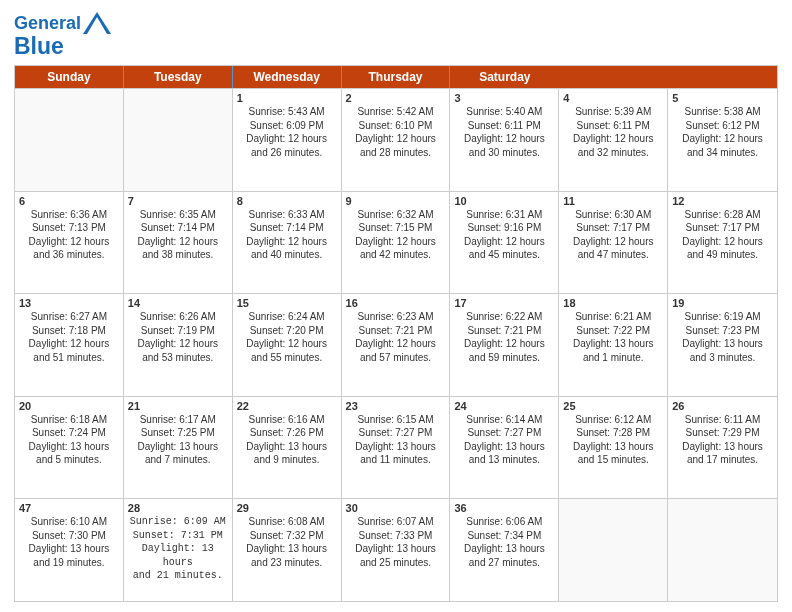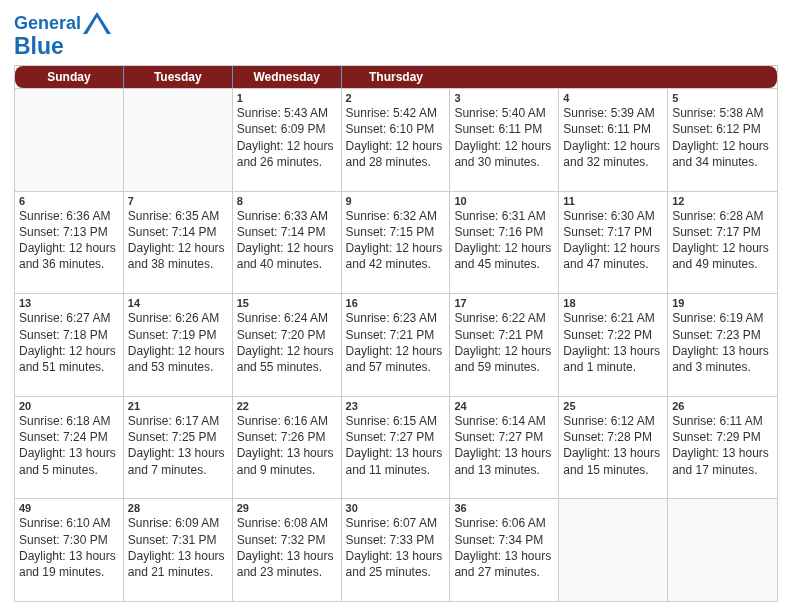--- a/index.html
+++ b/index.html
@@ -58,22 +58,21 @@
     }
     .calendar {
       flex: 1;
       display: flex;
       flex-direction: column;
       border: 1px solid #ccc;
     }
     .cal-header-row {
       display: grid;
       grid-template-columns: repeat(7, 1fr);
-      background: #7f1d1d;
-      border-radius: 8px;
+      background: #c2410c;
     }
     .cal-header-cell {
       color: #fff;
       font-size: 12px;
       font-weight: bold;
       text-align: center;
       padding: 4px 2px;
       border-right: 1px solid #5596d0;
     }
     .cal-header-cell:last-child { border-right: none; }
@@ -99,23 +98,24 @@
     }
     .cal-cell:last-child { border-right: none; }
     .cal-cell.empty { background: #f9f9f9; }
     .day-number {
       font-size: 11px;
       font-weight: bold;
       margin-bottom: 1px;
       display: block;
     }
     .cell-text {
-      font-size: 12px;
+      font-size: 10px;
       line-height: 1.35;
       color: #333;
+      text-align: center;
     }
   </style>
 </head>
 <body>
 
 <div class="page">
   <div class="header">
     <div class="logo">
       <div>
         <div style="display:flex;">
@@ -134,20 +134,21 @@
       <div class="calendar-subtitle"></div>
     </div>
   </div>
 
   <div class="calendar">
     <div class="cal-header-row">
     <div class="cal-header-cell">Sunday</div>
         <div class="cal-header-cell">Tuesday</div>
         <div class="cal-header-cell">Wednesday</div>
         <div class="cal-header-cell">Thursday</div>
+        <div class="cal-header-cell">Saturday</div>
       </div>
     <div class="cal-body">
     <div class="cal-row">
           <div class="cal-cell empty"></div>
           <div class="cal-cell empty"></div>
           <div class="cal-cell">
             <span class="day-number">1</span>
             <div class="cell-text" style="white-space: pre-line;">Sunrise: 5:43 AM
 Sunset: 6:09 PM
 Daylight: 12 hours
@@ -207,21 +208,21 @@
           <div class="cal-cell">
             <span class="day-number">9</span>
             <div class="cell-text" style="white-space: pre-line;">Sunrise: 6:32 AM
 Sunset: 7:15 PM
 Daylight: 12 hours
 and 42 minutes.</div>
           </div>
           <div class="cal-cell">
             <span class="day-number">10</span>
             <div class="cell-text" style="white-space: pre-line;">Sunrise: 6:31 AM
-Sunset: 7:16 PM
+Sunset: 9:16 PM
 Daylight: 12 hours
 and 45 minutes.</div>
           </div>
           <div class="cal-cell">
             <span class="day-number">11</span>
             <div class="cell-text" style="white-space: pre-line;">Sunrise: 6:30 AM
 Sunset: 7:17 PM
 Daylight: 12 hours
 and 47 minutes.</div>
           </div>
@@ -330,29 +331,29 @@
           <div class="cal-cell">
             <span class="day-number">26</span>
             <div class="cell-text" style="white-space: pre-line;">Sunrise: 6:11 AM
 Sunset: 7:29 PM
 Daylight: 13 hours
 and 17 minutes.</div>
           </div>
         </div>
         <div class="cal-row">
           <div class="cal-cell">
-            <span class="day-number">49</span>
+            <span class="day-number">47</span>
             <div class="cell-text" style="white-space: pre-line;">Sunrise: 6:10 AM
 Sunset: 7:30 PM
 Daylight: 13 hours
 and 19 minutes.</div>
           </div>
           <div class="cal-cell">
             <span class="day-number">28</span>
-            <div class="cell-text" style="white-space: pre-line;">Sunrise: 6:09 AM
+            <div class="cell-text" style="white-space: pre-line; font-family: Liberation Mono, monospace;">Sunrise: 6:09 AM
 Sunset: 7:31 PM
 Daylight: 13 hours
 and 21 minutes.</div>
           </div>
           <div class="cal-cell">
             <span class="day-number">29</span>
             <div class="cell-text" style="white-space: pre-line;">Sunrise: 6:08 AM
 Sunset: 7:32 PM
 Daylight: 13 hours
 and 23 minutes.</div>

